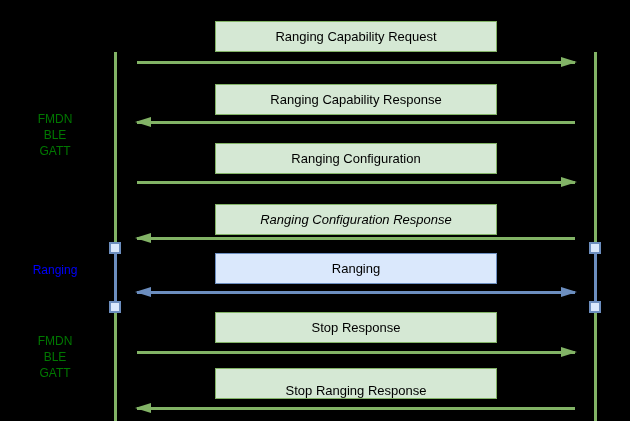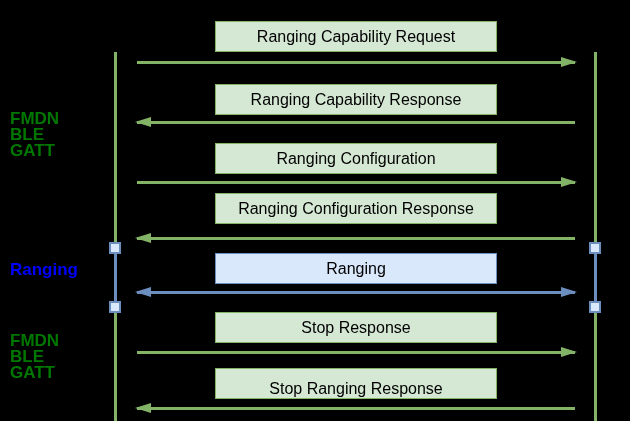--- a/index.html
+++ b/index.html
@@ -41,21 +41,21 @@
   
   .msg-box {
     position: absolute;
     left: 215px;
     width: 282px;
     height: 31px;
     box-sizing: border-box;
     display: flex;
     align-items: center;
     justify-content: center;
-    font-size: 16px;
+    font-size: 13px;
     color: var(--text-color);
   }
   .msg-box.green { background: var(--green-fill); border: 1.5px solid var(--green-stroke); }
   .msg-box.blue  { background: var(--blue-fill);  border: 1.5px solid var(--blue-stroke); }
   
   .msg-arrow { position: absolute; left: 135px; width: 442px; height: 10px; }
   .msg-arrow .shaft { position: absolute; left: 2px; right: 2px; top: 3.5px; height: 3px; }
   .msg-arrow.green .shaft { background: var(--green-stroke); }
   .msg-arrow.blue  .shaft { background: var(--blue-stroke); }
   .head { position: absolute; top: 0; width: 0; height: 0;
@@ -64,22 +64,23 @@
   .head-left  { left: 0;  border-right: 16px solid; }
   .msg-arrow.green .head-right { border-left-color: var(--green-stroke); }
   .msg-arrow.green .head-left  { border-right-color: var(--green-stroke); }
   .msg-arrow.blue  .head-right { border-left-color: var(--blue-stroke); }
   .msg-arrow.blue  .head-left  { border-right-color: var(--blue-stroke); }
   
   .side-label {
     position: absolute;
     left: 10px;
     width: 90px;
-    font-weight: bold;
-    font-size: 17px;
+    text-align: center;
+    font-weight: normal;
+    font-size: 12px;
     line-height: 16px;
     white-space: pre-line;
   }
   .side-label.green { color: var(--label-green); }
   .side-label.blue  { color: var(--label-blue); }
 </style>
 </head>
 <body>
 
 <div class="stage" style="--bg: #000000; --green-fill: #d5e8d4; --green-stroke: #82b366; --blue-fill: #dae8fc; --blue-stroke: #6c8ebf; --label-green: #007700; --label-blue: #0000ff; --text-color: #000000;">
@@ -125,21 +126,21 @@
 
   <div class="msg-box green" style="top: 143px;">
     <span class="msg-label">Ranging Configuration</span>
   </div>
   <div class="msg-arrow green" style="top: 177px;">
     <div class="shaft"></div>
 
     <div class="head head-right"></div>
   </div>
 
-  <div class="msg-box green" style="top: 193px;">
+  <div class="msg-box green" style="top: 204px; font-style: italic;">
     <span class="msg-label">Ranging Configuration Response</span>
   </div>
   <div class="msg-arrow green" style="top: 233px;">
     <div class="shaft"></div>
     <div class="head head-left"></div>
 
   </div>
 
   <div class="msg-box blue" style="top: 253px;">
     <span class="msg-label">Ranging</span>

